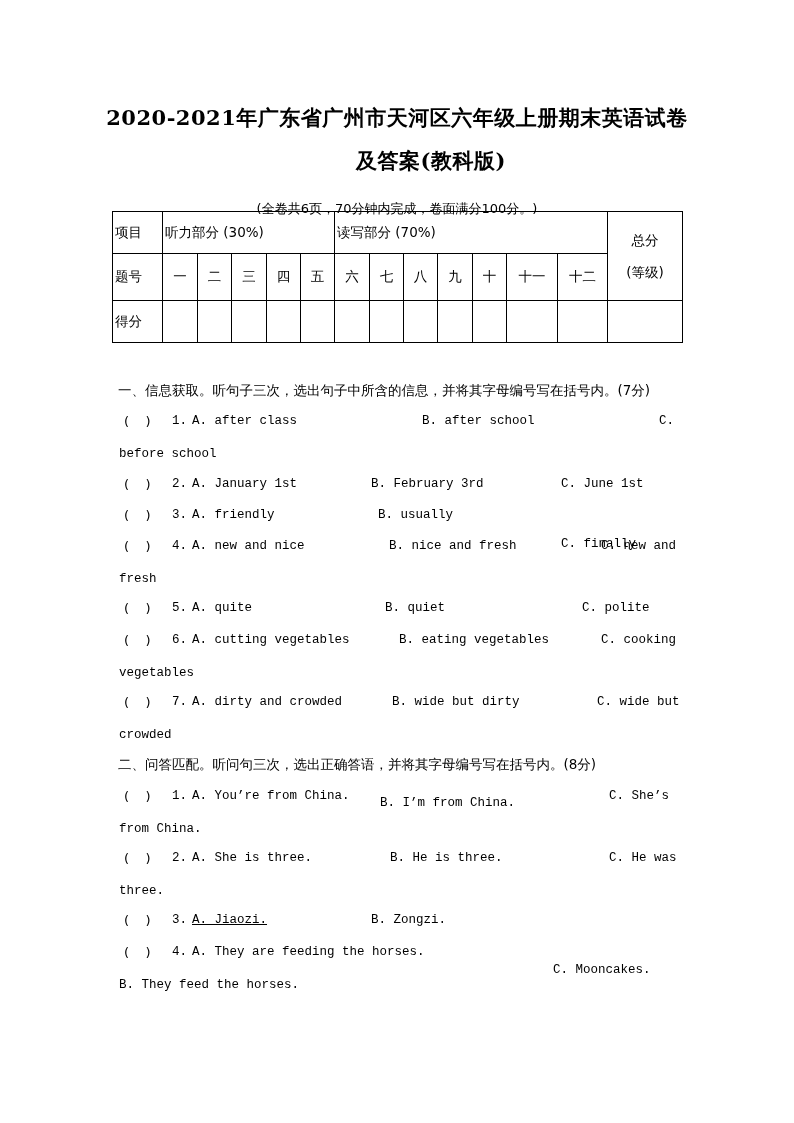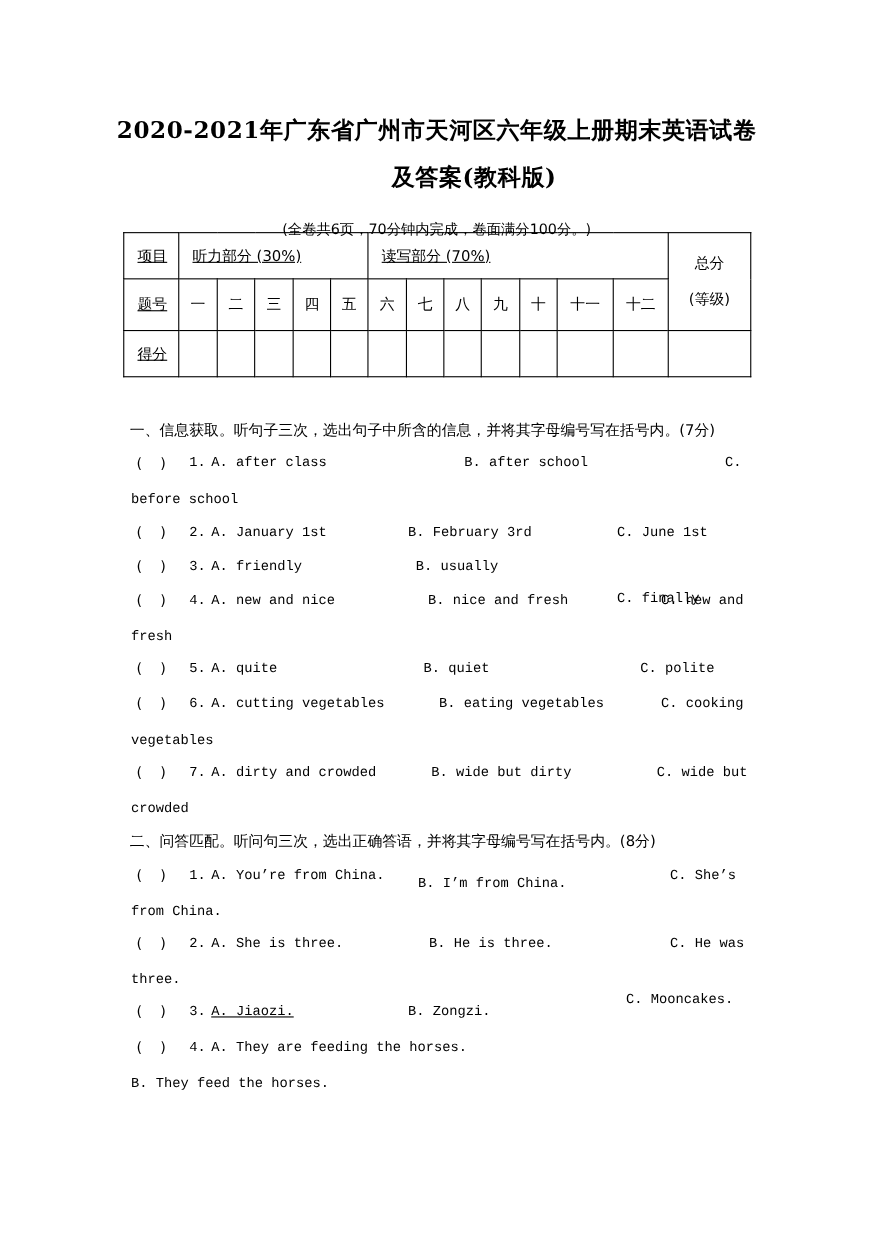--- a/index.html
+++ b/index.html
@@ -15,21 +15,21 @@
     font-family: "DejaVu Sans", sans-serif; font-size: 13px;
   }
   table.score {
     position: absolute; left: 112px; top: 211px;
     border-collapse: collapse; table-layout: fixed;
     font-family: "DejaVu Sans", sans-serif; font-size: 13.5px;
   }
   table.score td {
     border: 1px solid #000; padding: 0; text-align: center; vertical-align: middle;
   }
-  table.score td.left { text-align: left; padding-left: 12px; text-decoration: underline; }
+  table.score td.left { text-align: left; padding-left: 2px; }
   .section-head {
     position: absolute; left: 0; width: 794px; text-align: center;
     font-family: "DejaVu Sans", sans-serif; font-size: 13.5px;
   }
   .instr {
     position: absolute; left: 118px;
     font-family: "DejaVu Sans", sans-serif; font-size: 13.5px; white-space: nowrap;
   }
   .line {
     position: absolute; font-family: "Liberation Mono", "DejaVu Sans Mono", monospace;
@@ -188,21 +188,21 @@
     <span class="line" style="left:390px;top:851px;">B. He is three.</span>
     <span class="line" style="left:609px;top:851px;">C.  He was</span>
     <span class="line" style="left:119px;top:884px;">three.</span>
   </div>
 
   <div>
     <span class="paren line" style="left:124px;top:913px;">(&nbsp;&nbsp;&nbsp;&nbsp;)</span>
     <span class="line" style="left:172px;top:913px;">3.</span>
     <span class="line" style="left:192px;top:913px;text-decoration:underline;">A. Jiaozi.</span>
     <span class="line" style="left:371px;top:913px;">B. Zongzi.</span>
-    <span class="line" style="left:553px;top:902px;margin-left:16px;">C. Mooncakes.</span>
+    <span class="line" style="left:553px;top:963px;">C. Mooncakes.</span>
   </div>
 
   <div>
     <span class="paren line" style="left:124px;top:945px;">(&nbsp;&nbsp;&nbsp;&nbsp;)</span>
     <span class="line" style="left:172px;top:945px;">4.</span>
     <span class="line" style="left:192px;top:945px;">A. They are feeding the horses.</span>
     <span class="line" style="left:119px;top:978px;">B. They feed the horses.</span>
   </div>
 
 </div>

